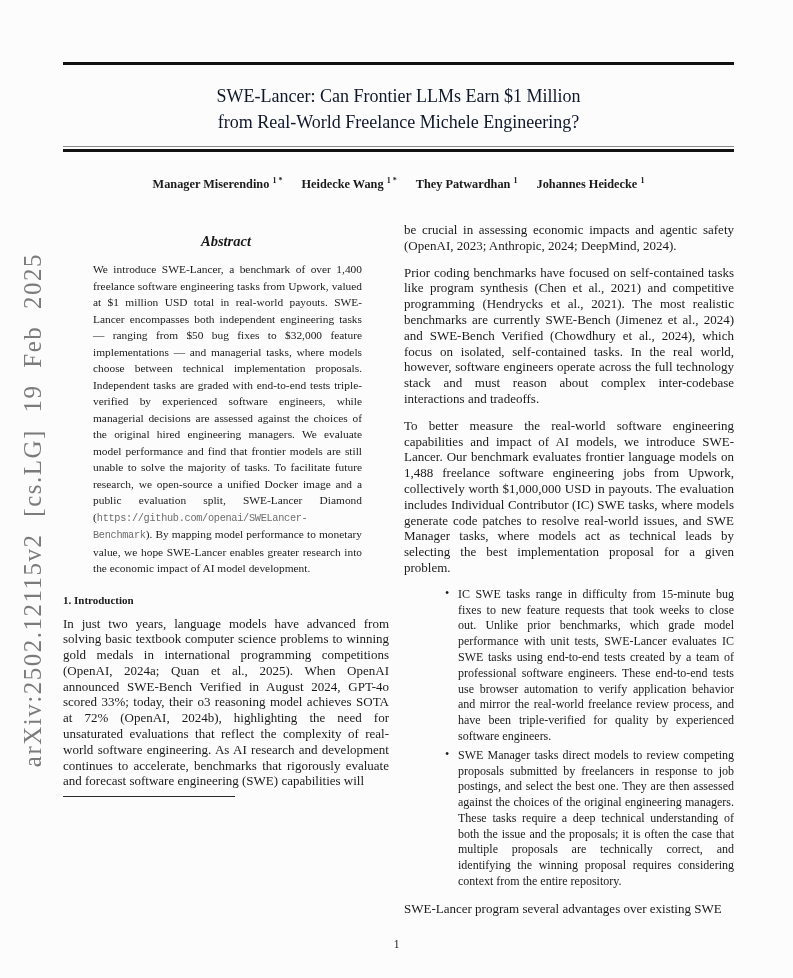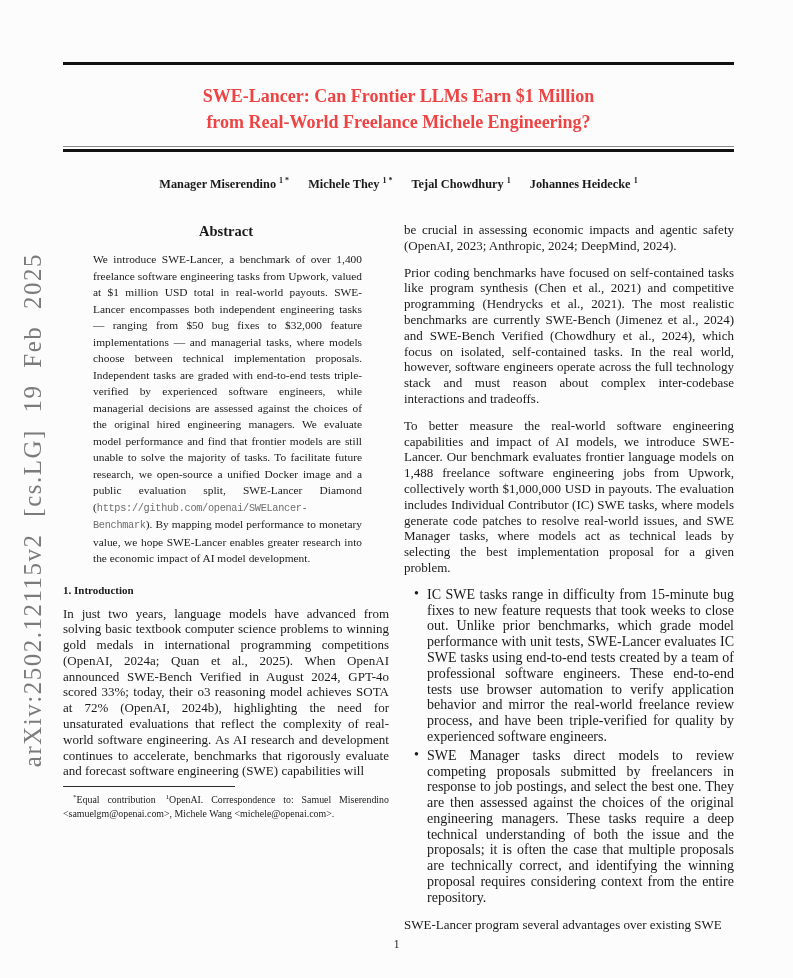--- a/index.html
+++ b/index.html
@@ -9,47 +9,47 @@
     font-family:"Liberation Serif","DejaVu Serif",serif;
   }
   .arxiv-stamp{
     position:absolute;left:33px;top:510px;white-space:nowrap;
     transform:translate(-50%,-50%) rotate(-90deg);
     font-size:25px;color:#7b7b7b;letter-spacing:1.5px;word-spacing:9px;
   }
   .rule-top{position:absolute;left:63px;top:62px;width:671px;height:3px;background:#111;}
   .paper-title{
     position:absolute;left:63px;top:83px;width:671px;text-align:center;
-    font-weight:bold;font-size:18px;line-height:26px;color:#ef4444;
+    font-weight:normal;font-size:18px;line-height:26px;color:#0f172a;
   }
   .rule-mid{position:absolute;left:63px;top:146px;width:671px;}
   .rule-mid .thin{height:1px;background:#8a8a8a;}
   .rule-mid .thick{height:2.5px;background:#111;margin-top:2px;}
   .authors{
     position:absolute;left:43px;top:176px;width:711px;text-align:center;
     font-weight:bold;font-size:12.3px;white-space:nowrap;
   }
   .author{margin:0 8px;}
   .authors sup{font-size:8px;}
   .col-left{position:absolute;left:63px;top:221px;width:326px;}
   .col-right{position:absolute;left:404px;top:222px;width:330px;}
-  .abstract-heading{text-align:center;font-size:14.5px;font-weight:bold;margin:2px 0 11px 0;}
+  .abstract-heading{text-align:center;font-size:14.5px;font-weight:bold;margin:12px 0 11px 0;font-style:italic;}
   .abstract-body{
     margin:0 27px 0 30px;font-size:11.4px;line-height:16.5px;text-align:justify;
   }
   .section-heading{font-size:11px;font-weight:bold;margin:17px 0 10px 0;}
   .body-par{font-size:13px;line-height:15.8px;text-align:justify;margin:0;}
   .col-right .body-par{margin-bottom:11px;}
   .footnote{margin-top:7px;}
   .footnote-rule{width:172px;height:1px;background:#2a2a2a;margin-bottom:4px;}
   .footnote-text{font-size:9.9px;line-height:13.4px;text-align:justify;text-indent:10px;margin:0;}
   .footnote-text sup{font-size:7px;}
   .bullet-list{list-style:none;margin:0 0 11px 0;padding:0 0 0 23px;}
   .bullet-list li{
-    position:relative;font-size:14px;line-height:15.8px;text-align:justify;margin-bottom:3px;
+    position:relative;font-size:12px;line-height:15.8px;text-align:justify;margin-bottom:3px;margin-left:31px;
   }
   .bullet-list li::before{content:"\2022";position:absolute;left:-13px;top:-1px;}
   .seg-b{font-weight:normal;}
   .seg-m{
     font-family:"Liberation Mono","DejaVu Sans Mono",monospace;
     color:#6d6d6d;font-size:0.9em;letter-spacing:-0.3px;
   }
   .page-number{position:absolute;left:0;top:938px;width:793px;text-align:center;font-size:11.5px;}
 </style>
 </head>
@@ -64,35 +64,34 @@
   <div>from Real-World Freelance Michele Engineering?</div>
 </div>
 
 <div class="rule-mid">
   <div class="thin"></div>
   <div class="thick"></div>
 </div>
 
 <div class="authors">
   <span class="author"><span>Manager Miserendino</span> <sup>1 *</sup></span>
-  <span class="author"><span>Michele They</span> <sup>1 *</sup></span>
-  <span class="author"><span>Tejal Chowdhury</span> <sup>1</sup></span>
+  <span class="author"><span>Heidecke Wang</span> <sup>1 *</sup></span>
+  <span class="author"><span>They Patwardhan</span> <sup>1</sup></span>
   <span class="author"><span>Johannes Heidecke</span> <sup>1</sup></span>
 </div>
 
 <div class="col-left">
   <div class="abstract-heading">Abstract</div>
   <p class="abstract-body"><span>We introduce SWE-Lancer, a benchmark of over 1,400 freelance software engineering tasks from Upwork, valued at $1 million USD total in real-world payouts. SWE-Lancer encompasses both independent engineering tasks — ranging from $50 bug fixes to $32,000 feature implementations — and managerial tasks, where models choose between technical implementation proposals. Independent tasks are graded with end-to-end tests triple-verified by experienced software engineers, while managerial decisions are assessed against the choices of the original hired engineering managers. We evaluate model performance and find that frontier models are still unable to solve the majority of tasks. To facilitate future research, we open-source a unified Docker image and a public evaluation split, SWE-Lancer Diamond (</span><span class="seg-m">https://github.com/openai/SWELancer-Benchmark</span><span>). By mapping model performance to monetary value, we hope SWE-Lancer enables greater research into the economic impact of AI model development.</span></p>
 
   <div class="section-heading">1. Introduction</div>
   <p class="body-par">In just two years, language models have advanced from solving basic textbook computer science problems to winning gold medals in international programming competitions (OpenAI, 2024a; Quan et al., 2025). When OpenAI announced SWE-Bench Verified in August 2024, GPT-4o scored 33%; today, their o3 reasoning model achieves SOTA at 72% (OpenAI, 2024b), highlighting the need for unsaturated evaluations that reflect the complexity of real-world software engineering. As AI research and development continues to accelerate, benchmarks that rigorously evaluate and forecast software engineering (SWE) capabilities will</p>
 
   <div class="footnote">
     <div class="footnote-rule"></div>
-    <p class="footnote-text"><sup>*</sup><span>Equal contribution </span><sup>1</sup><span>OpenAI. Correspondence to: Samuel Miserendino &lt;samuelgm@openai.com&gt;, Michele Wang &lt;michele@openai.com&gt;.</span></p>
   </div>
 </div>
 
 <div class="col-right">
   <p class="body-par">be crucial in assessing economic impacts and agentic safety (OpenAI, 2023; Anthropic, 2024; DeepMind, 2024).</p>
   <p class="body-par">Prior coding benchmarks have focused on self-contained tasks like program synthesis (Chen et al., 2021) and competitive programming (Hendrycks et al., 2021). The most realistic benchmarks are currently SWE-Bench (Jimenez et al., 2024) and SWE-Bench Verified (Chowdhury et al., 2024), which focus on isolated, self-contained tasks. In the real world, however, software engineers operate across the full technology stack and must reason about complex inter-codebase interactions and tradeoffs.</p>
   <p class="body-par"><span>To better measure the real-world software engineering capabilities and impact of AI models, we introduce </span><span class="seg-b">SWE-Lancer</span><span>. Our benchmark evaluates frontier language models on </span><span class="seg-b">1,488</span><span> freelance software engineering jobs from Upwork, collectively worth </span><span class="seg-b">$1,000,000 USD</span><span> in payouts. The evaluation includes </span><span class="seg-b">Individual Contributor (IC) SWE tasks</span><span>, where models generate code patches to resolve real-world issues, and </span><span class="seg-b">SWE Manager tasks</span><span>, where models act as technical leads by selecting the best implementation proposal for a given problem.</span></p>
   <ul class="bullet-list">
     <li><span class="seg-b">IC SWE</span><span> tasks range in difficulty from 15-minute bug fixes to new feature requests that took weeks to close out. Unlike prior benchmarks, which grade model performance with unit tests, SWE-Lancer evaluates IC SWE tasks using end-to-end tests created by a team of professional software engineers. These end-to-end tests use browser automation to verify application behavior and mirror the real-world freelance review process, and have been triple-verified for quality by experienced software engineers.</span></li>
     <li><span class="seg-b">SWE Manager</span><span> tasks direct models to review competing proposals submitted by freelancers in response to job postings, and select the best one. They are then assessed against the choices of the original engineering managers. These tasks require a deep technical understanding of both the issue and the proposals; it is often the case that multiple proposals are technically correct, and identifying the winning proposal requires considering context from the entire repository.</span></li>

